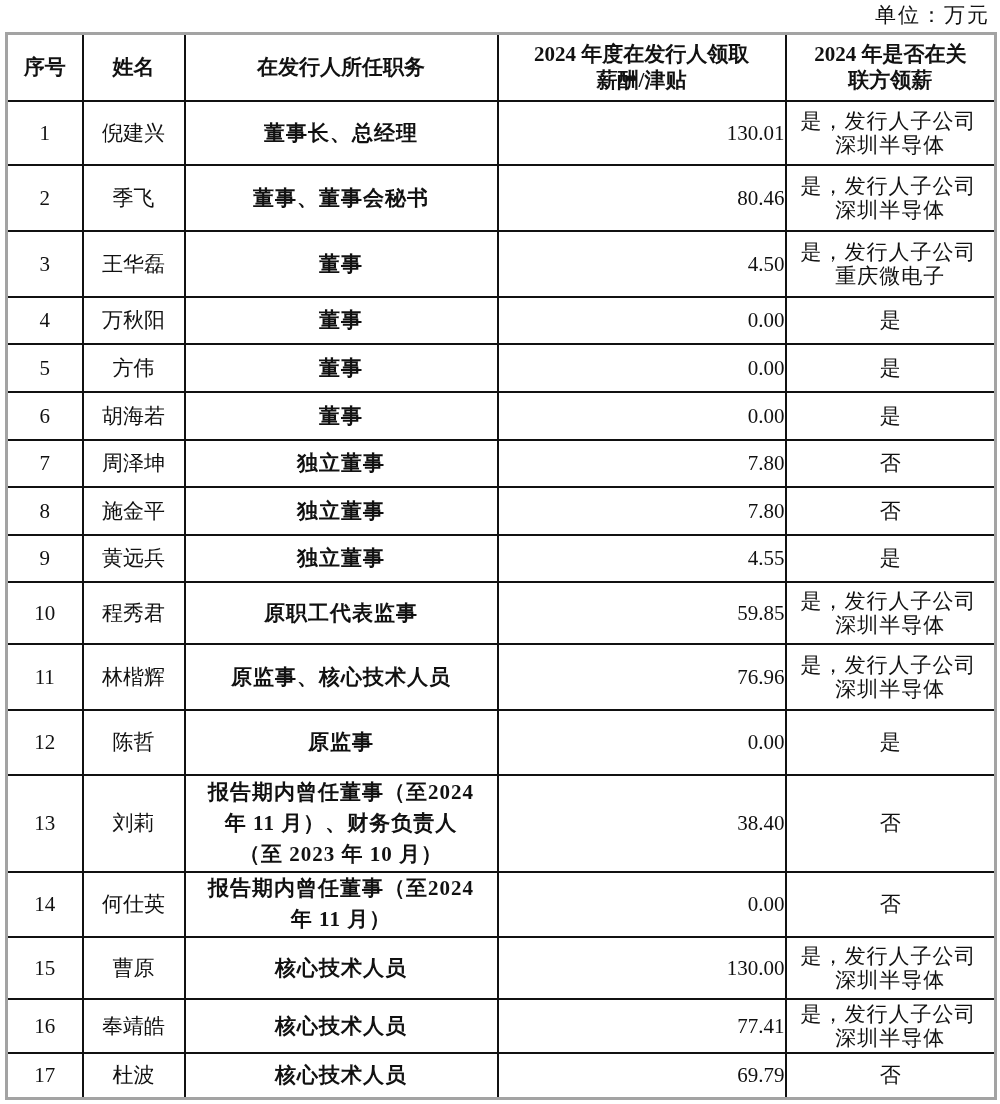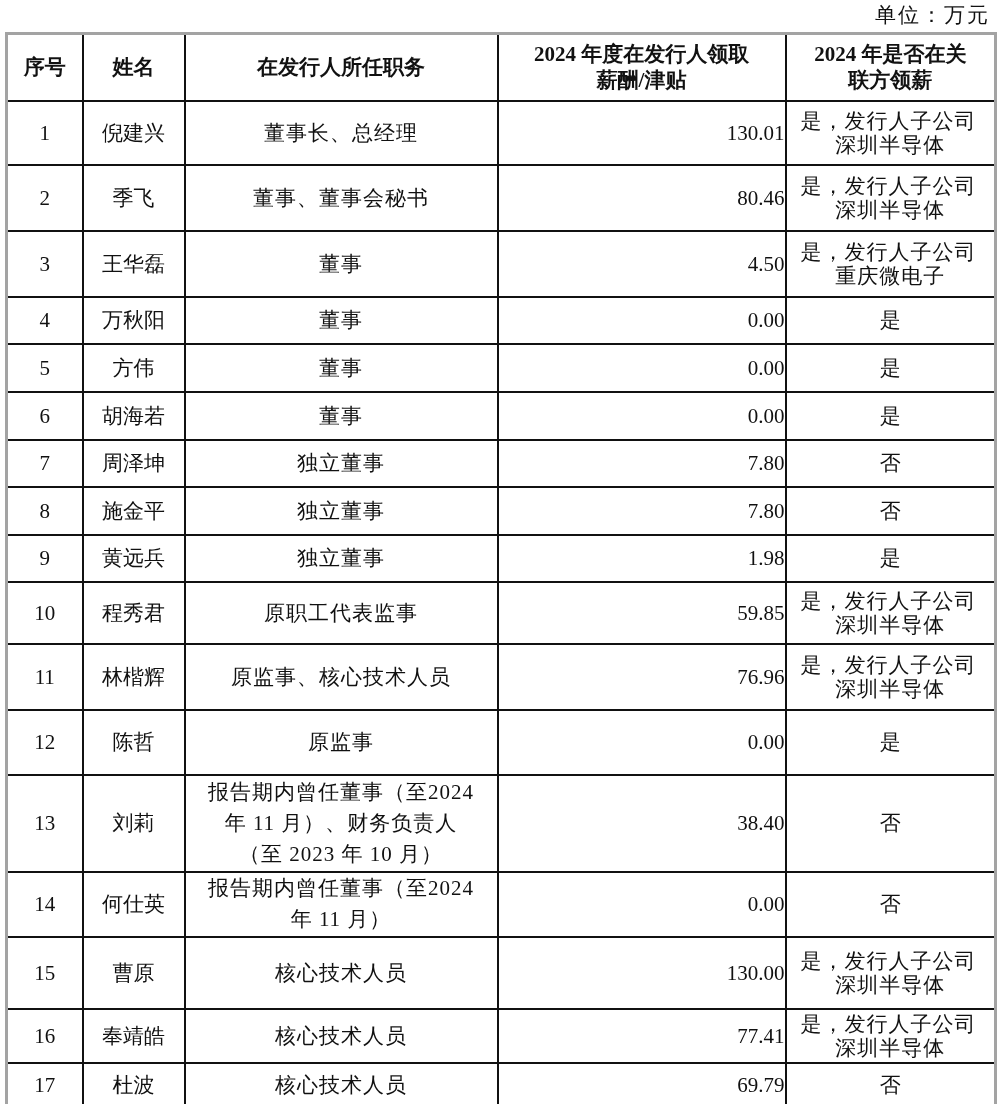--- a/index.html
+++ b/index.html
@@ -24,21 +24,21 @@
       padding: 0 4px;
       font-size: 21px;
       line-height: 24px;
       vertical-align: middle;
       text-align: center;
       font-weight: normal;
     }
     th { font-weight: bold; line-height: 26px; }
     td.num { text-align: right; padding-right: 0; }
     td.rel { line-height: 24px; letter-spacing: 1px; padding: 0 14px; }
-    td.pos { padding: 0 18px; letter-spacing: 1px; }
+    td.pos { padding: 0 18px; letter-spacing: 1px; font-weight: bold; }
     td.rel .l1 { display: block; text-align: left; }
   </style>
 </head>
 <body>
 
 <div class="unit">单位：万元</div>
 
 <table>
   <colgroup>
     <col style="width:76px">
@@ -116,21 +116,21 @@
       <td>8</td>
       <td>施金平</td>
       <td class="pos">独立董事</td>
       <td class="num">7.80</td>
       <td>否</td>
     </tr>
     <tr style="height:47px">
       <td>9</td>
       <td>黄远兵</td>
       <td class="pos">独立董事</td>
-      <td class="num">1.98</td>
+      <td class="num">4.55</td>
       <td>是</td>
     </tr>
     <tr style="height:62px">
       <td>10</td>
       <td>程秀君</td>
       <td class="pos">原职工代表监事</td>
       <td class="num">59.85</td>
       <td class="rel"><span class="l1">是，发行人子公司</span><span>深圳半导体</span></td>
     </tr>
     <tr style="height:66px">
@@ -154,21 +154,21 @@
       <td class="num">38.40</td>
       <td>否</td>
     </tr>
     <tr style="height:65px">
       <td>14</td>
       <td>何仕英</td>
       <td class="pos" style="line-height:31px">报告期内曾任董事（至2024 年 11 月）</td>
       <td class="num">0.00</td>
       <td>否</td>
     </tr>
-    <tr style="height:72px">
+    <tr style="height:62px">
       <td>15</td>
       <td>曹原</td>
       <td class="pos">核心技术人员</td>
       <td class="num">130.00</td>
       <td class="rel"><span class="l1">是，发行人子公司</span><span>深圳半导体</span></td>
     </tr>
     <tr style="height:54px">
       <td>16</td>
       <td>奉靖皓</td>
       <td class="pos">核心技术人员</td>

